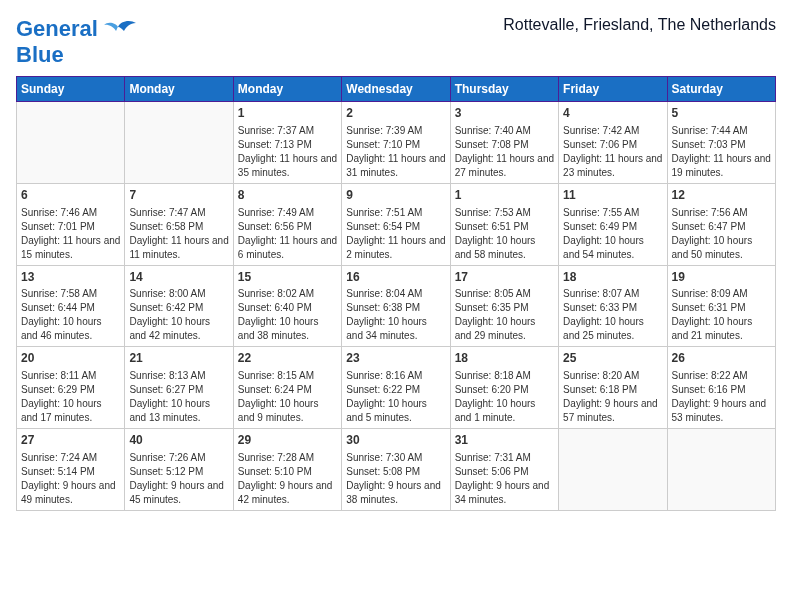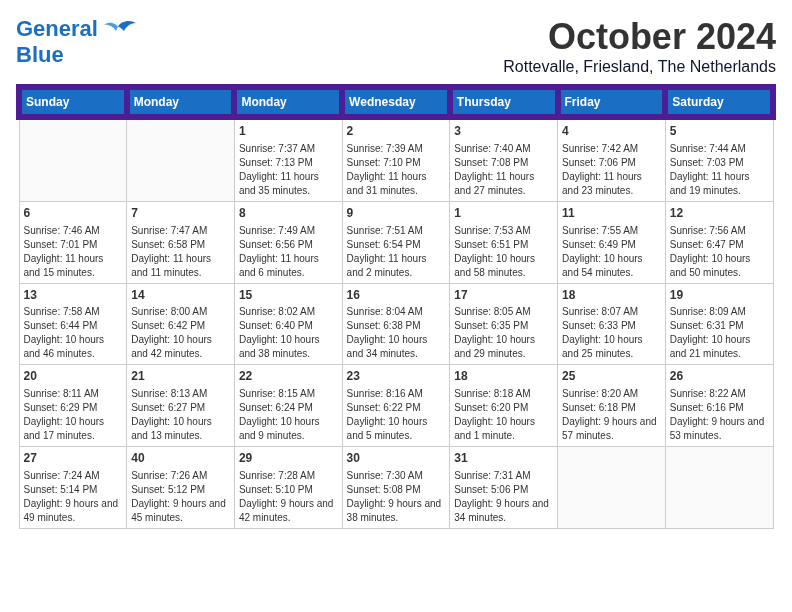--- a/index.html
+++ b/index.html
@@ -41,21 +41,21 @@
       width: 100%;
       border-collapse: collapse;
       font-size: 11px;
     }
     .calendar th {
       background: #1a6fc4;
       color: #fff;
       padding: 5px 4px;
       text-align: left;
       font-size: 12px;
-      border: 6px solid #4c1d95;
+      border: 1px solid #4c1d95;
     }
     .calendar td {
       border: 1px solid #ccc;
       vertical-align: top;
       padding: 3px 4px;
       min-height: 80px;
       height: 80px;
       width: calc(100% / 7);
       color: #333;
       line-height: 1.4;
@@ -83,21 +83,20 @@
       <span class="logo-text">
         <span>General</span><br><span>Blue</span>
       </span>
       <svg width="36" height="28" viewBox="0 0 36 28" style="margin-left:2px; margin-top:-18px;">
         <path d="M18 8 C20 2, 30 0, 36 4 C30 4, 26 8, 24 12 C22 10, 20 8, 18 8Z" fill="#1a6fc4"></path>
         <path d="M18 8 C16 4, 8 2, 4 6 C8 5, 14 8, 16 12 C17 10, 17 9, 18 8Z" fill="#4a9fe0"></path>
       </svg>
     </div>
   </div>
   <div class="title-block">
-    <div class="month-title">October 2024</div>
     <div class="subtitle">Rottevalle, Friesland, The Netherlands</div>
   </div>
 </div>
 
 <table class="calendar">
   <thead>
     <tr>
     <th>Sunday</th>
         <th>Monday</th>
         <th>Monday</th>

